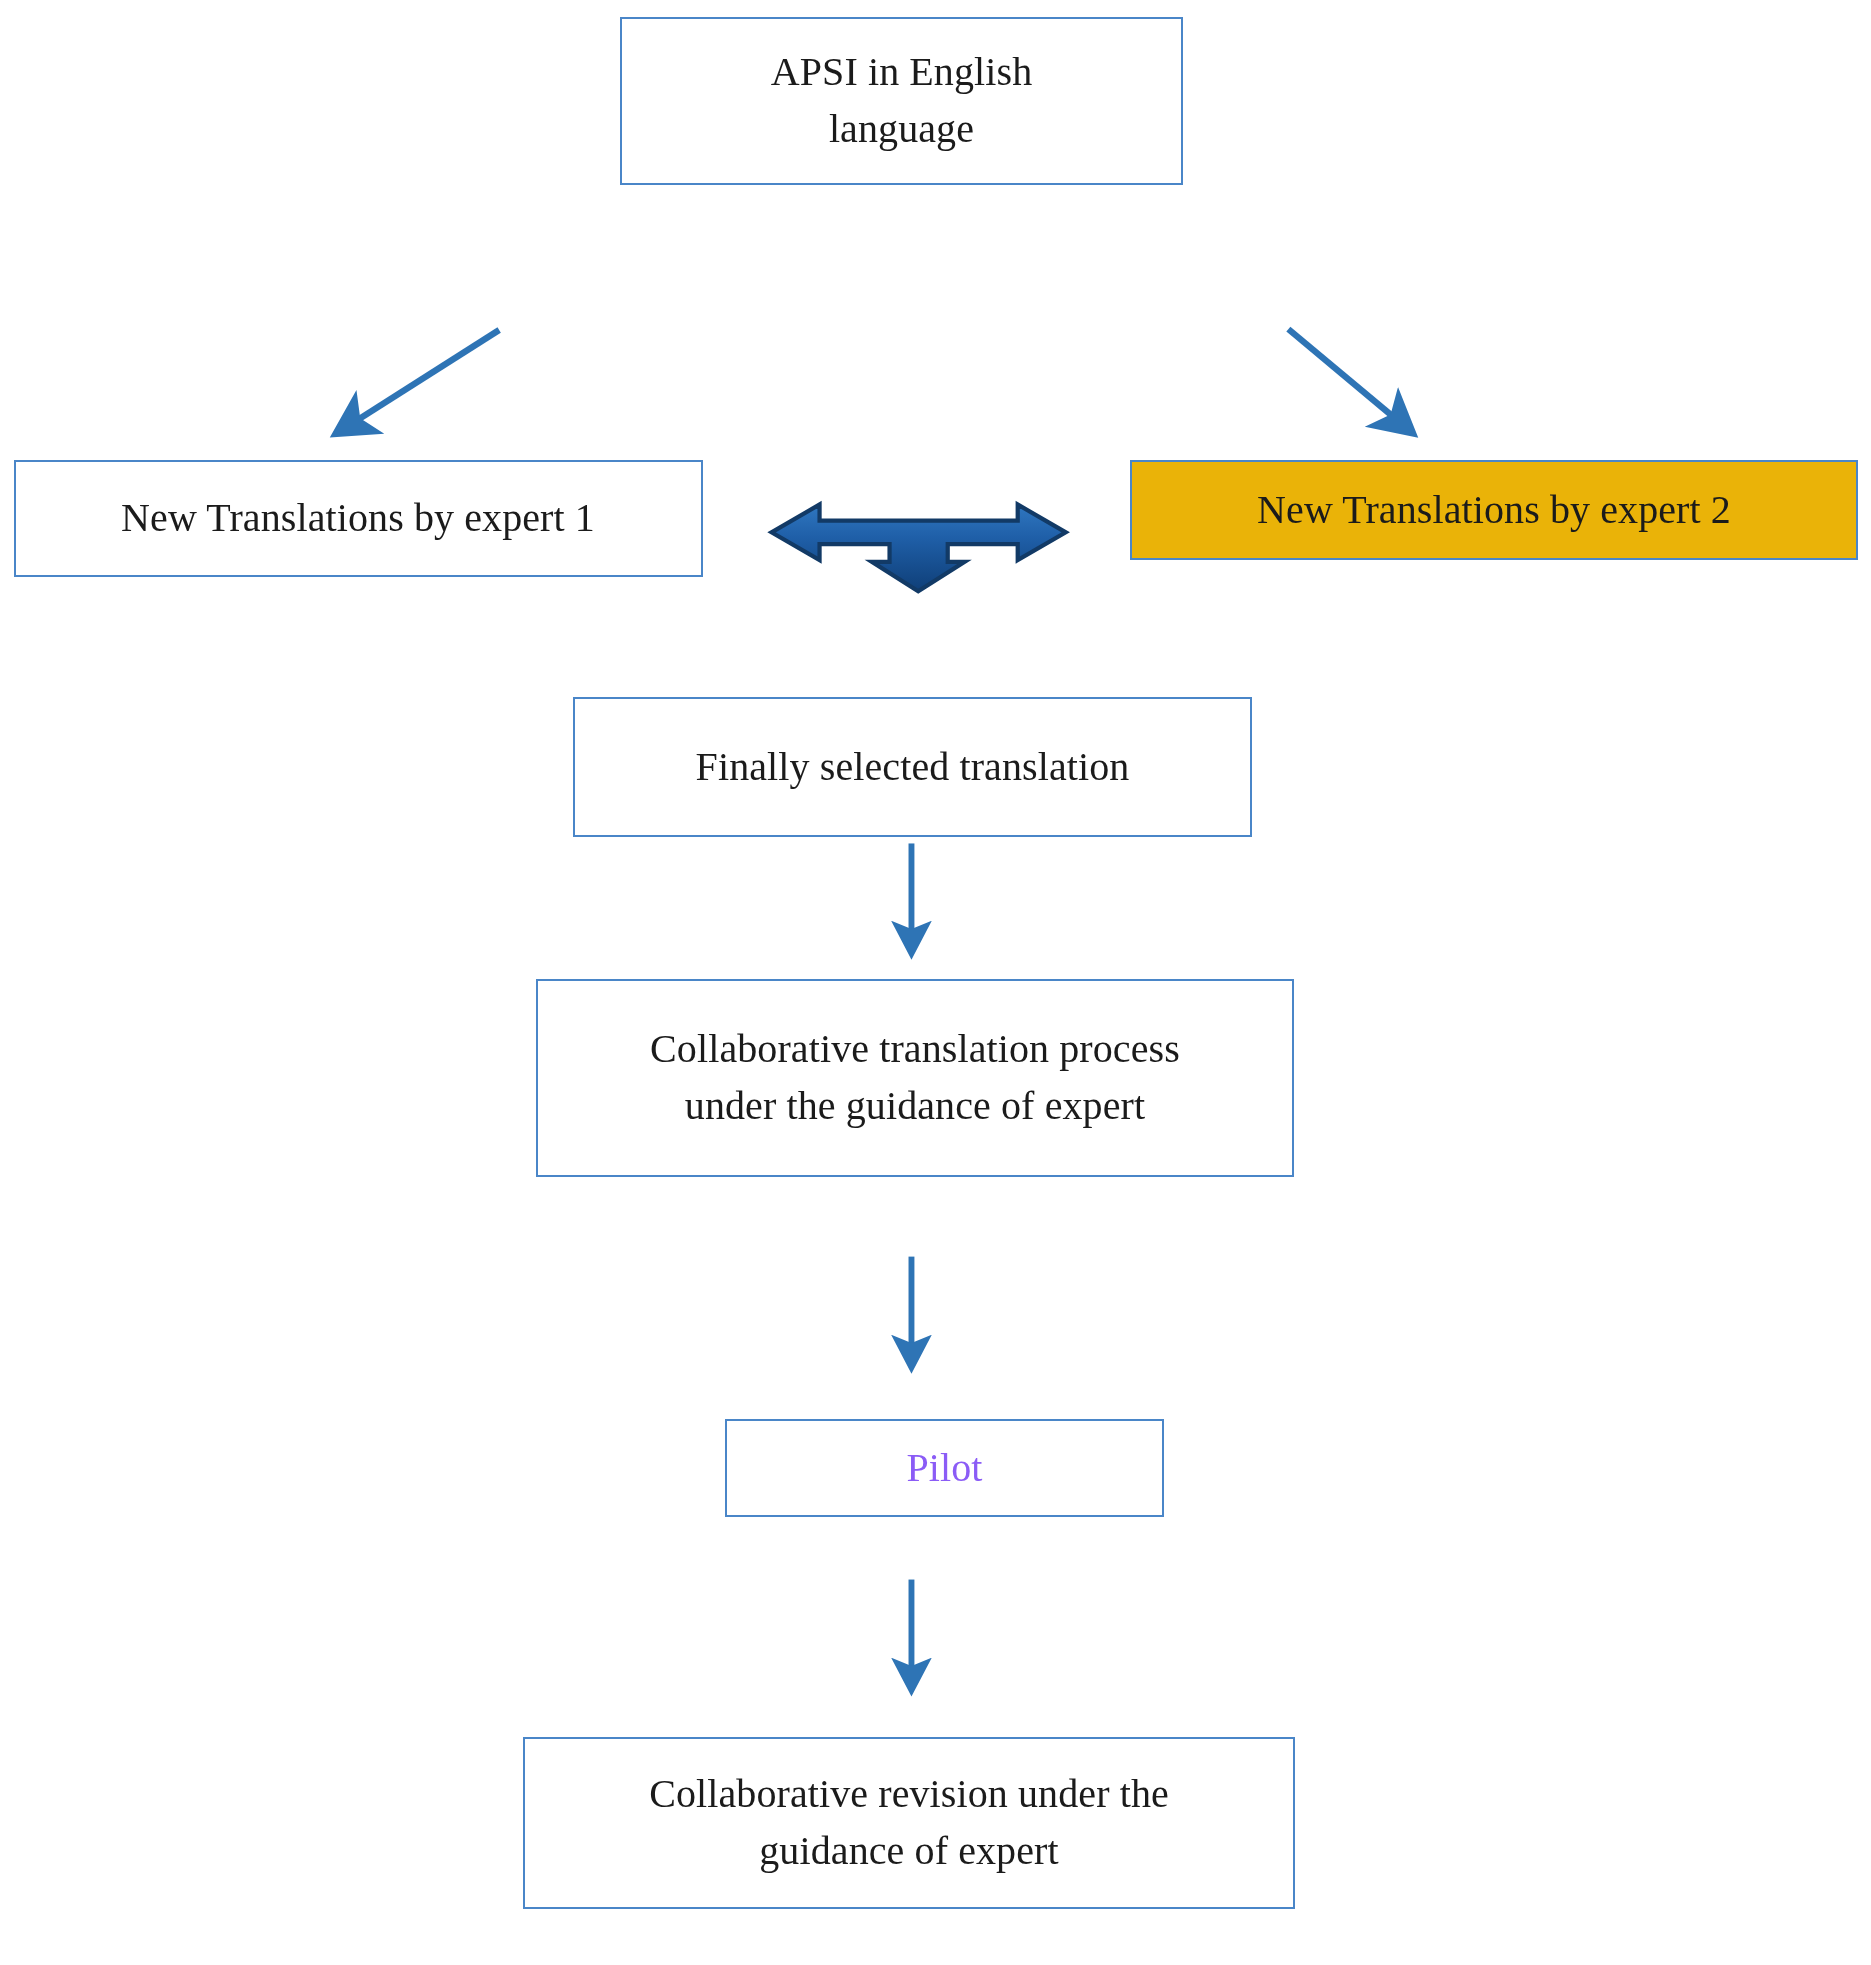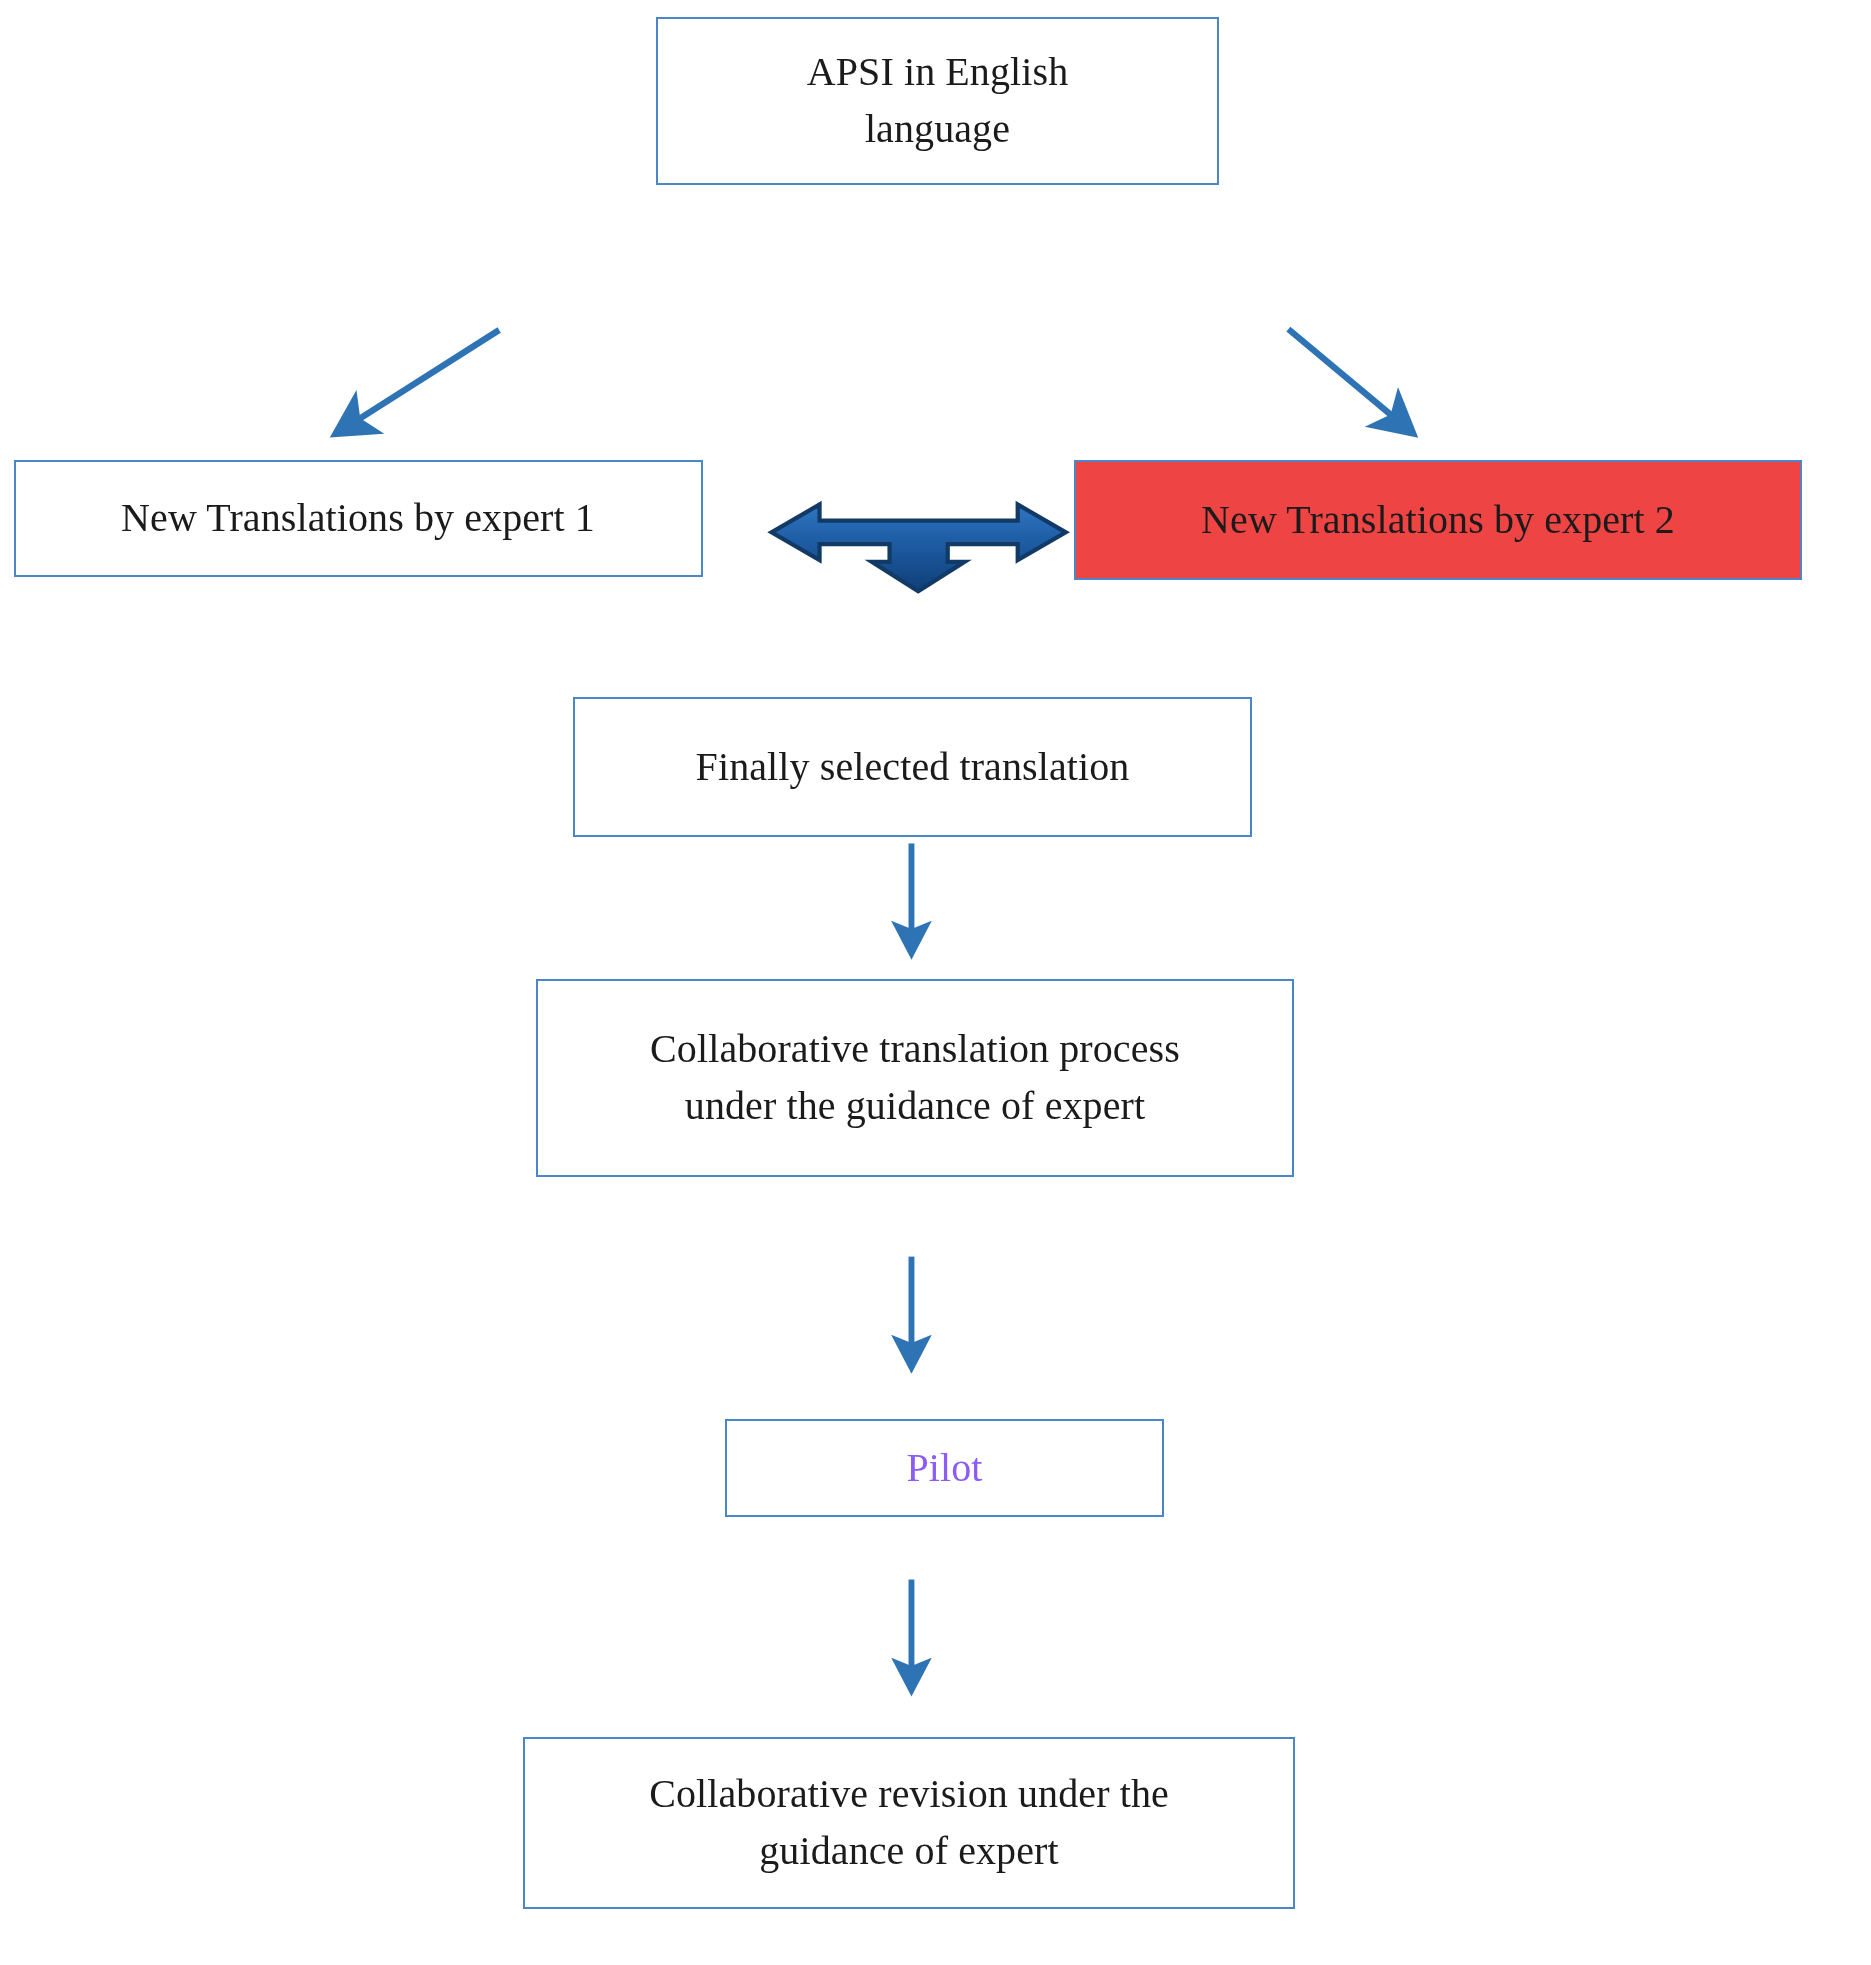--- a/index.html
+++ b/index.html
@@ -105,27 +105,27 @@
 
     <g>
       <line x1="1081" y1="1490" x2="1081" y2="1619" stroke="#2e74b5" stroke-width="7" marker-end="url(#thin-head-v)"></line>
     </g>
 
     <g>
       <line x1="1081" y1="1873" x2="1081" y2="2002" stroke="#2e74b5" stroke-width="7" marker-end="url(#thin-head-v)"></line>
     </g>
   </svg>
 
-  <div class="node" style="left: 620px; top: 17px; width: 563px; height: 168px; border-color: rgb(74, 134, 200); background: rgb(255, 255, 255); color: rgb(27, 27, 27); margin-left: 36px;">APSI in English
+  <div class="node" style="left: 620px; top: 17px; width: 563px; height: 168px; border-color: rgb(74, 134, 200); background: rgb(255, 255, 255); color: rgb(27, 27, 27);">APSI in English
 language</div>
 
 
   <div class="node" style="left: 13.5px; top: 460px; width: 689px; height: 117px; border-color: rgb(74, 134, 200); background: rgb(255, 255, 255); color: rgb(27, 27, 27);">New Translations by expert 1</div>
 
-  <div class="node" style="left: 1074px; top: 460px; width: 728px; height: 120px; border-color: rgb(74, 134, 200); background: #ef4444; color: rgb(27, 27, 27);">New Translations by expert 2</div>
+  <div class="node" style="left: 1130px; top: 460px; width: 728px; height: 100px; border-color: rgb(74, 134, 200); background: #eab308; color: rgb(27, 27, 27);">New Translations by expert 2</div>
 
   <div class="node" style="left: 573px; top: 697px; width: 679px; height: 140px; border-color: rgb(74, 134, 200); background: rgb(255, 255, 255); color: rgb(27, 27, 27);">Finally selected translation</div>
 
   <div class="node" style="left: 536px; top: 979px; width: 758px; height: 198px; border-color: rgb(74, 134, 200); background: rgb(255, 255, 255); color: rgb(27, 27, 27);">Collaborative translation process
 under the guidance of expert</div>
 
   <div class="node" style="left: 725px; top: 1419px; width: 439px; height: 98px; border-color: rgb(74, 134, 200); background: rgb(255, 255, 255); color: #8b5cf6;">Pilot</div>
 
   <div class="node" style="left: 523px; top: 1737px; width: 772px; height: 172px; border-color: rgb(74, 134, 200); background: rgb(255, 255, 255); color: rgb(27, 27, 27);">Collaborative revision under the
 guidance of expert</div>

